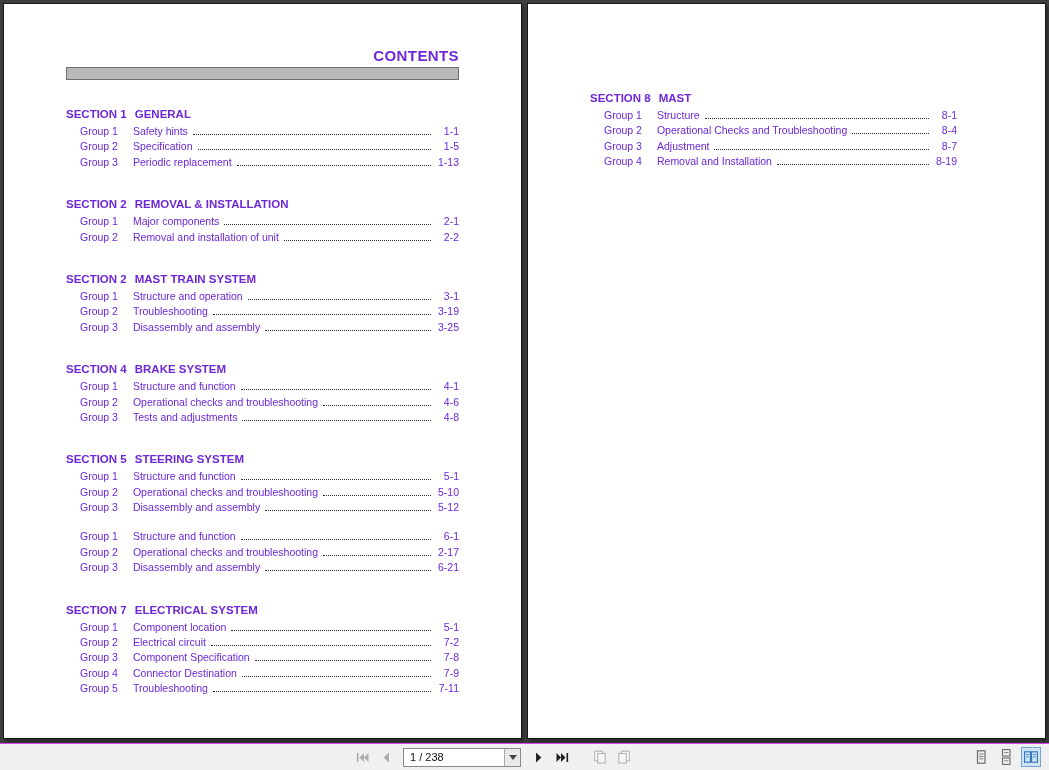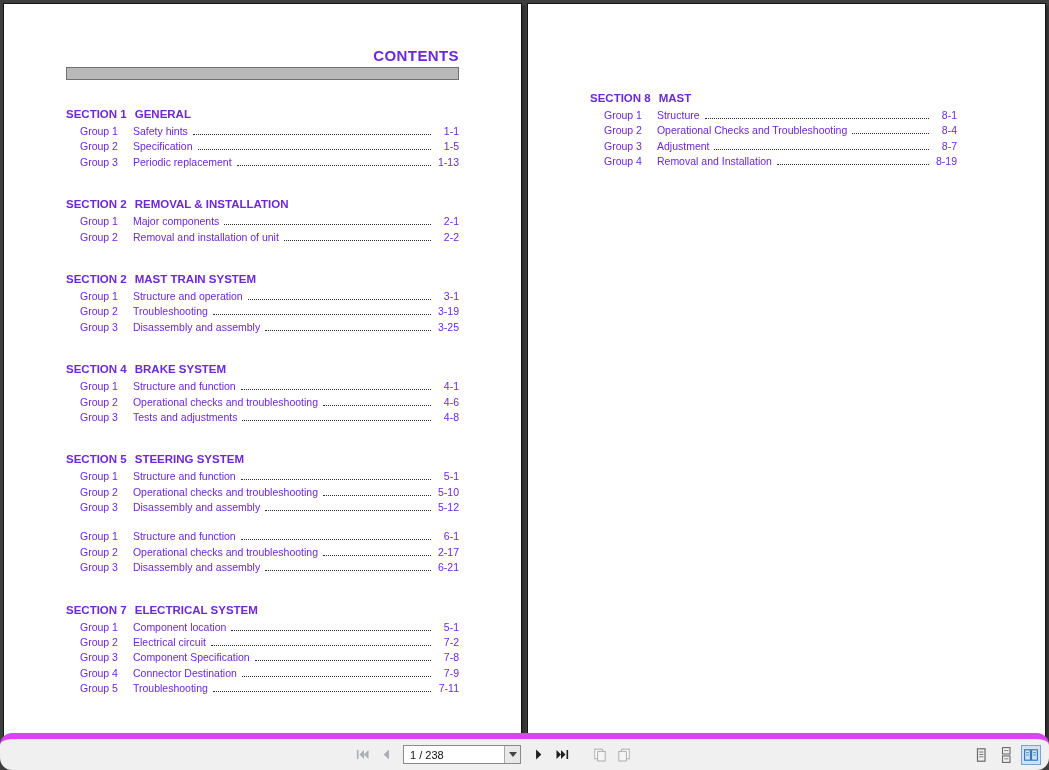--- a/index.html
+++ b/index.html
@@ -53,24 +53,23 @@
   .group-name { flex:0 0 auto; }
   .leader {
     flex:1 1 auto; height:1px;
     border-bottom:1px dotted #2a2a2a;
     margin:0 4px 0 5px;
   }
   .group-page { flex:0 0 auto; min-width:24px; text-align:right; }
 
   
   .toolbar {
-    position:absolute; left:0; right:0; bottom:0; height:37px;
+    position:absolute; left:0; right:0; bottom:0; height:27px;
     background: var(--toolbar-bg, #f0f0f0);
-    border-top:6px solid #d946ef;
-    border-radius:12px;
+    border-top:1px solid #d946ef;
   }
   .nav-cluster {
     position:absolute; left:352px; top:0; height:100%;
     display:flex; align-items:center; gap:4px;
   }
   .view-cluster {
     position:absolute; right:8px; top:0; height:100%;
     display:flex; align-items:center; gap:5px;
   }
   .tb {

